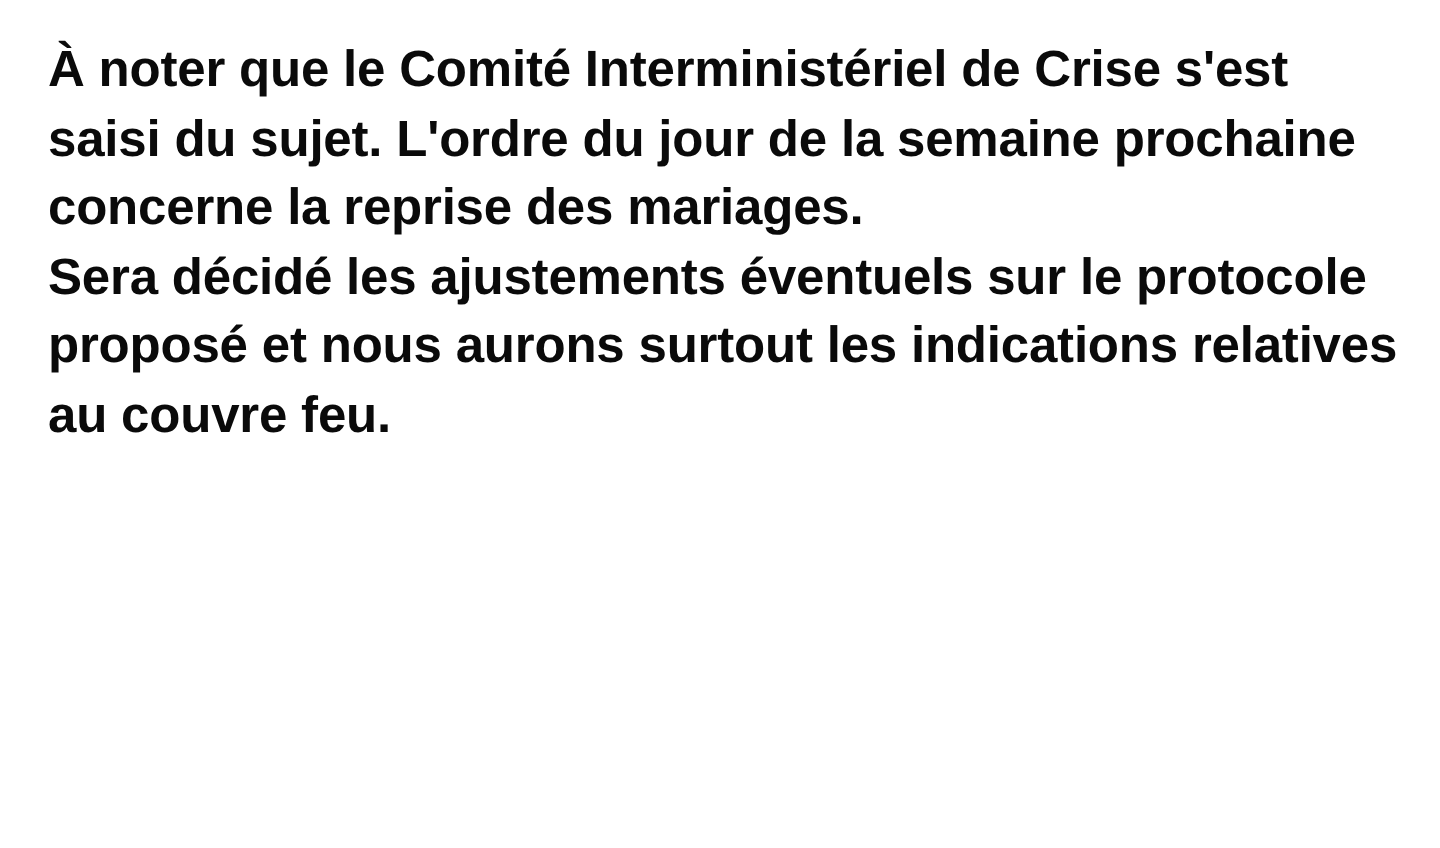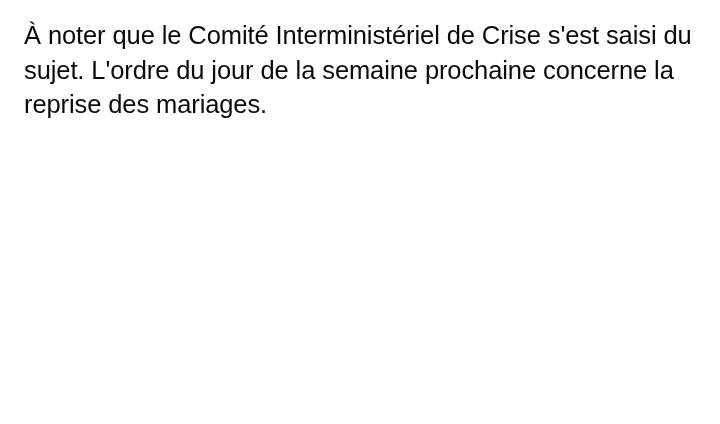--- a/index.html
+++ b/index.html
@@ -19,33 +19,34 @@
     box-sizing: border-box;
     padding: 18px 16px 0 24px;
     background: #ffffff;
     position: relative;
   }
   .text-block {
     color: #0a0a0a;
     font-size: 25.5px;
     line-height: 34.5px;
     letter-spacing: -0.1px;
-    font-weight: 400;
+    font-weight: 700;
   }
   .para {
     margin: 0;
   }
   .para + .para {
     margin-top: 0;
   }
   .spacer {
     height: 34px;
   }
 </style>
 </head>
 <body>
 
 <div class="page">
   <div class="text-block">
     <p class="para">À noter que le Comité Interministériel de Crise s'est saisi du sujet. L'ordre du jour de la semaine prochaine concerne la reprise des mariages.</p>
+    <p class="para">Sera décidé les ajustements éventuels sur le protocole proposé et nous aurons surtout les indications relatives au couvre feu.</p>
     <div class="spacer"></div>
   </div>
 </div>
 
 </body></html>

